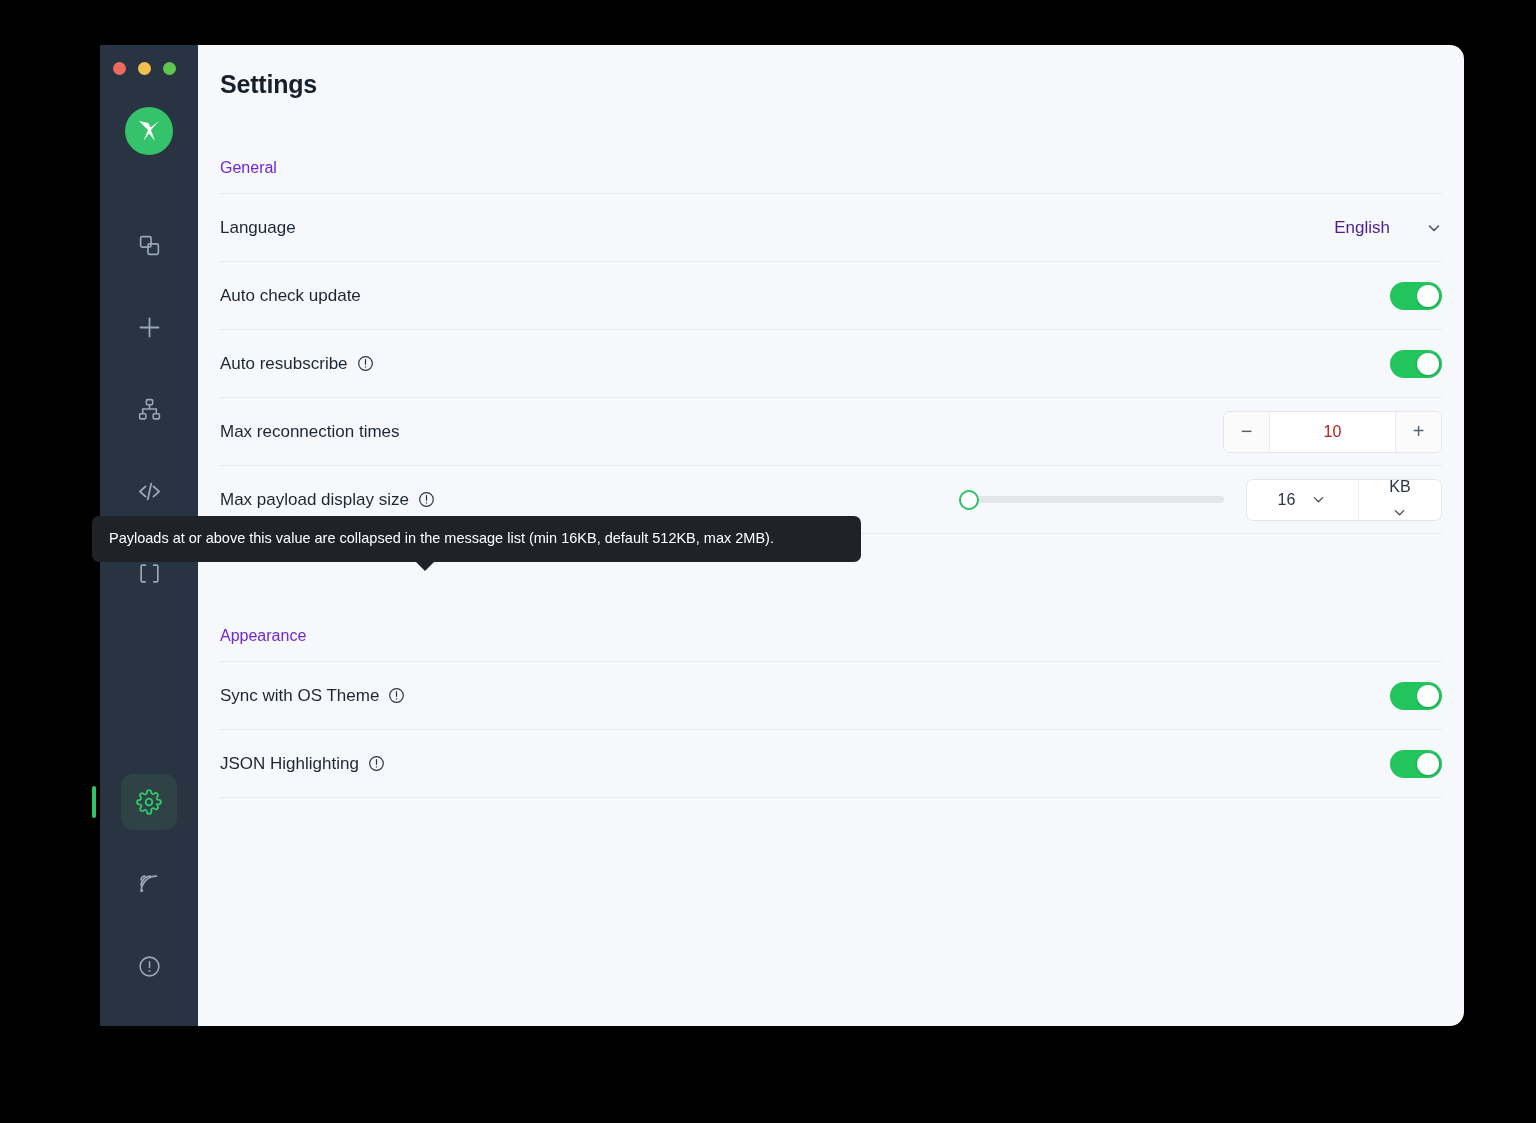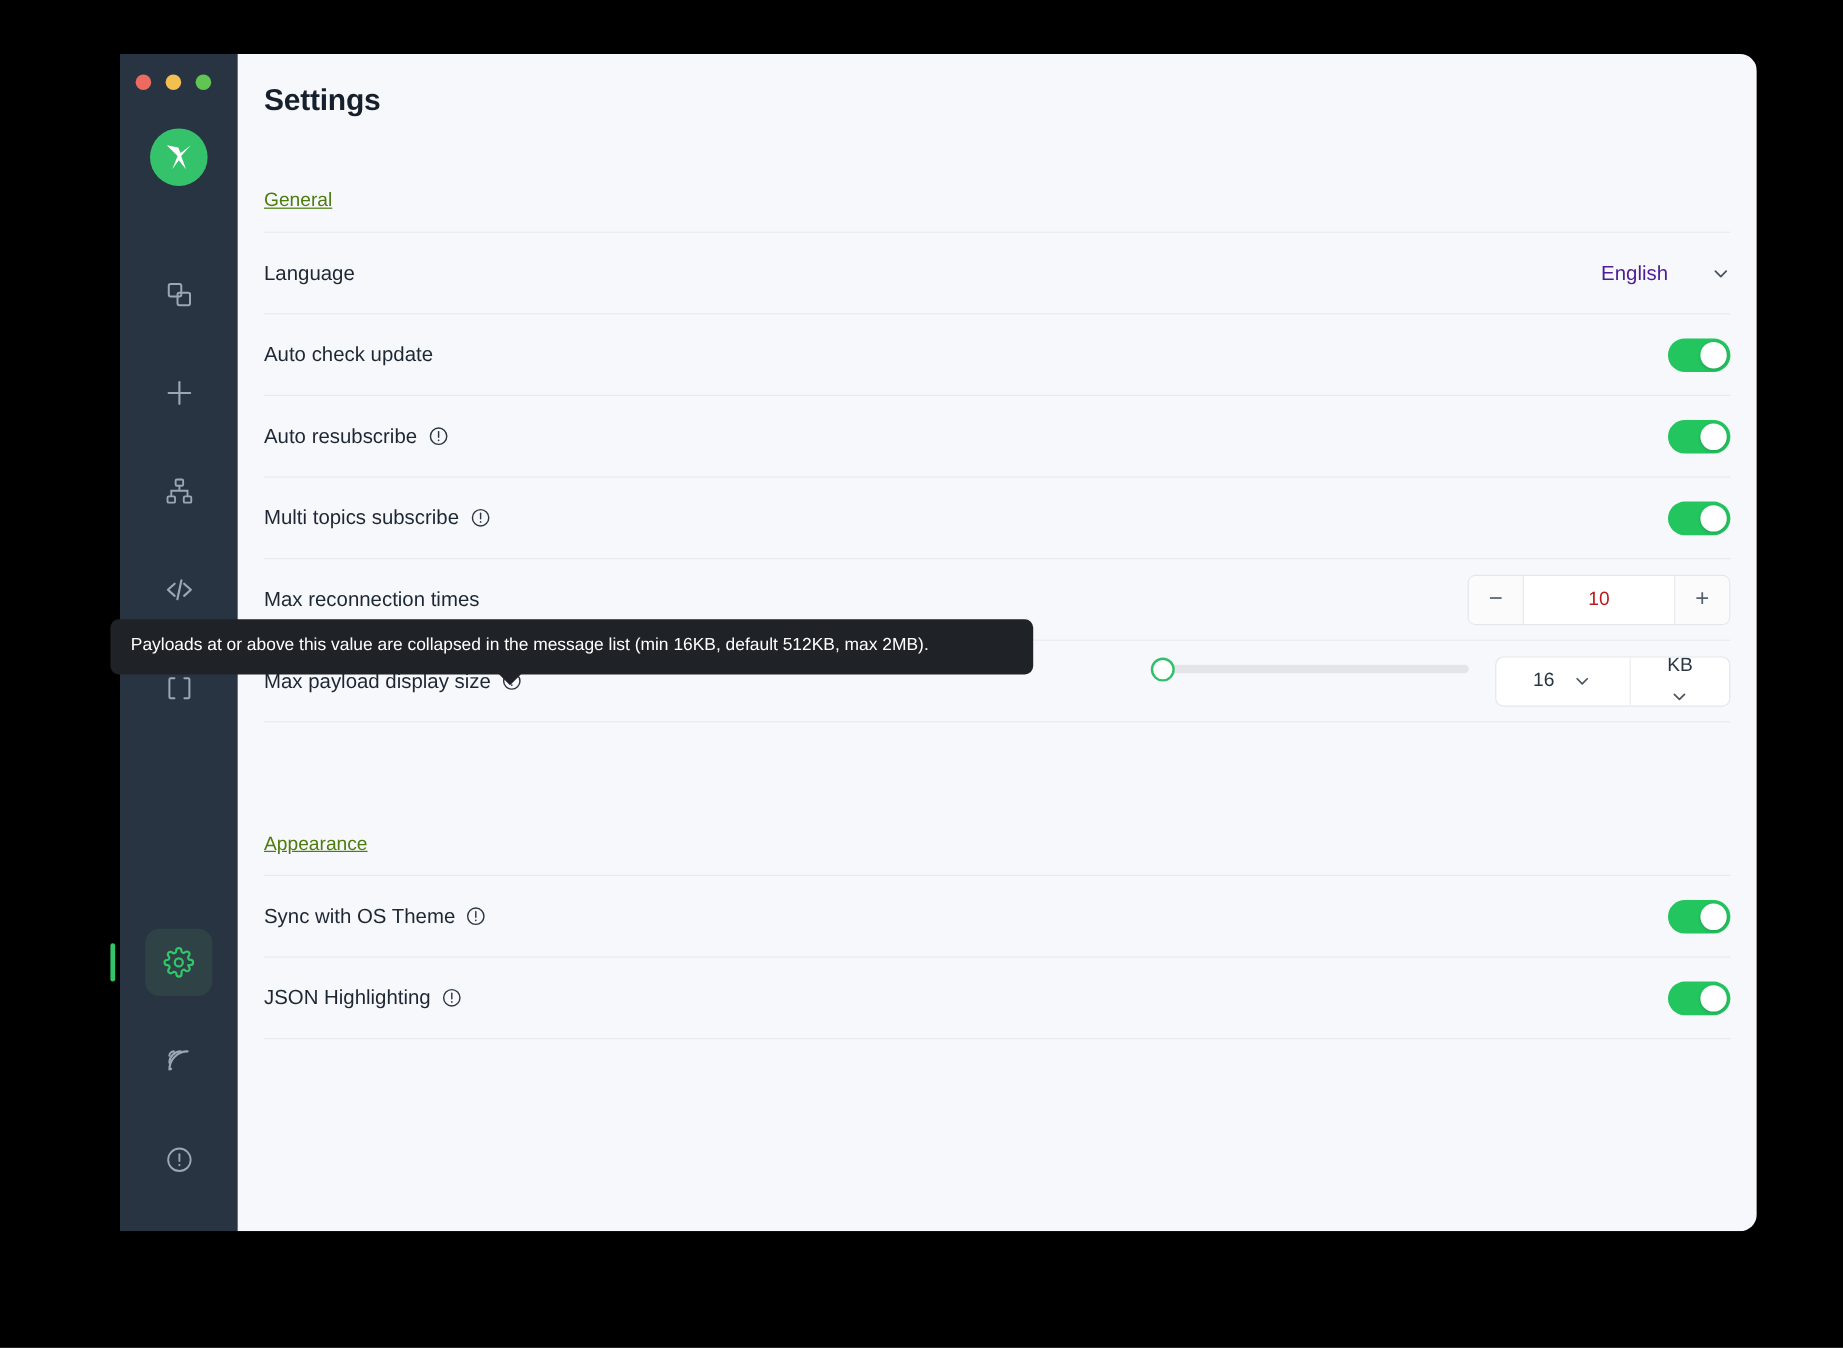--- a/index.html
+++ b/index.html
@@ -100,23 +100,22 @@
     color: #16202c;
     letter-spacing: -0.2px;
   }
   .settings-body {
     position: absolute;
     left: 22px; right: 22px;
     top: 100px;
   }
   .section-label {
     font-size: 16px;
-    color: #4d7c0f;
+    color: #6d28d9;
     padding: 14px 0 16px 0;
-    text-decoration: underline;
   }
   .row {
     display: flex;
     align-items: center;
     justify-content: space-between;
     height: 68px;
     border-top: 1px solid #e8eaef;
   }
   .row .label {
     font-size: 17px;
@@ -187,21 +186,21 @@
     width: 125px;
     display: flex; align-items: center; justify-content: center;
     font-size: 16px;
     color: #b91c1c;
     background: #ffffff;
   }
 
   
   .payload-controls {
     display: flex;
-    align-items: flex-start;
+    align-items: center;
     gap: 22px;
   }
   .slider {
     width: 265px;
     height: 22px;
     position: relative;
     display: flex;
     align-items: center;
   }
   .slider .track {
@@ -403,35 +402,20 @@
               <line x1="10" y1="5.5" x2="10" y2="11" stroke-linecap="round"></line>
               <circle cx="10" cy="14" r="0.85" fill="#2b3643" stroke="none"></circle>
             </svg>
           </span>
         </div>
         <div class="toggle">
             <div class="knob"></div>
           </div>
       </div>
 
-      <div class="row">
-        <div class="label">
-          <span>Multi topics subscribe</span>
-          <span class="info-icon">
-            <svg width="17" height="17" viewBox="0 0 20 20" fill="none" stroke="#2b3643" stroke-width="1.4">
-              <circle cx="10" cy="10" r="8"></circle>
-              <line x1="10" y1="5.5" x2="10" y2="11" stroke-linecap="round"></line>
-              <circle cx="10" cy="14" r="0.85" fill="#2b3643" stroke="none"></circle>
-            </svg>
-          </span>
-        </div>
-        <div class="toggle">
-            <div class="knob"></div>
-          </div>
-      </div>
 
       <div class="row">
         <div class="label">Max reconnection times</div>
         <div class="stepper">
           <div class="btn minus">−</div>
           <div class="val">10</div>
           <div class="btn plus">+</div>
         </div>
       </div>
 

